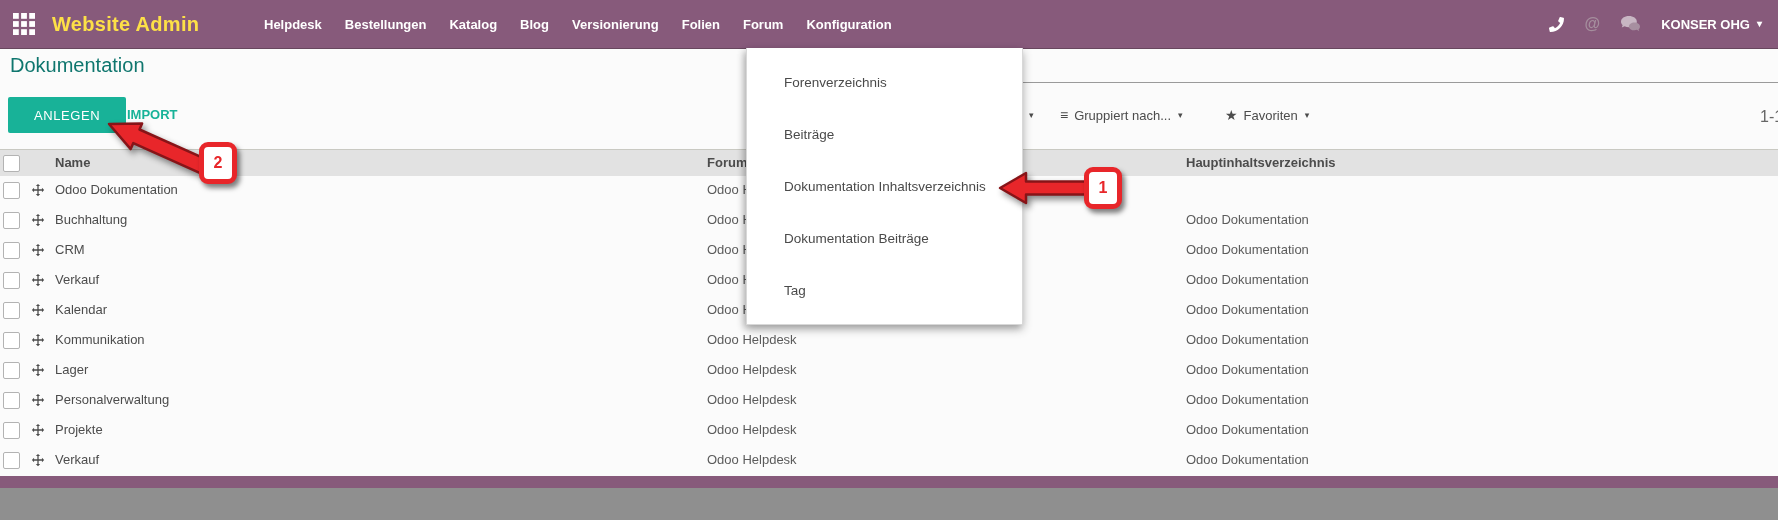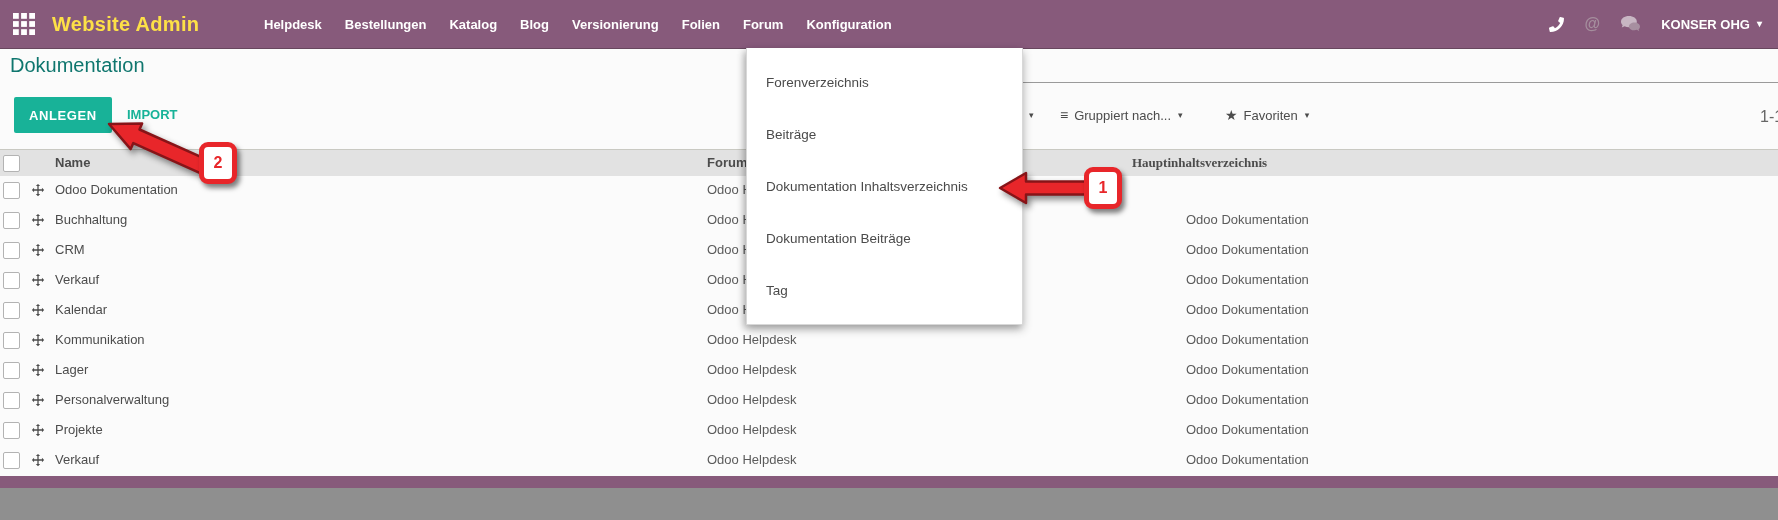--- a/index.html
+++ b/index.html
@@ -19,23 +19,23 @@
   .nav-right{position:absolute;right:16px;top:0;height:48px;display:flex;
              align-items:center;column-gap:21px;}
   .sysicon{display:inline-flex;align-items:center;justify-content:center;cursor:pointer;}
   .at-glyph{font-size:16px;font-weight:bold;color:#a58e9d;}
   .user-menu{display:flex;align-items:center;column-gap:7px;color:#fff;
              font-size:13px;font-weight:bold;cursor:pointer;white-space:nowrap;}
   .caret{font-size:10px;line-height:1;}
 
   
   .page-title{position:absolute;left:10px;top:54px;font-size:20px;color:#0f766e;z-index:10;}
-  .btn-create{position:absolute;left:14px;top:97px;height:36px;padding:0 15px;
+  .btn-create{position:absolute;left:8px;top:97px;height:36px;padding:0 26px;
               background:#18b298;color:#fff;border:none;border-radius:2px;
-              font-family:inherit;font-size:13px;font-weight:bold;letter-spacing:.6px;
+              font-family:inherit;font-size:13px;font-weight:normal;letter-spacing:.6px;
               cursor:pointer;z-index:10;}
   .link-import{position:absolute;left:127px;top:107px;font-size:13px;font-weight:bold;
                color:#18b298;cursor:pointer;z-index:10;}
   .search-underline{position:absolute;left:890px;top:48px;width:888px;height:34px;
                     border-bottom:1px solid #9a9a9a;z-index:5;cursor:text;}
   .filterbar{position:absolute;top:103px;height:24px;z-index:6;display:flex;
              align-items:center;color:#4c4c4c;font-size:13px;cursor:pointer;white-space:nowrap;}
   .fb-caret-only{left:1022px;}
   .fb-group{left:1060px;}
   .fb-fav{left:1225px;}
@@ -43,39 +43,39 @@
   .filterbar .caret{margin-left:7px;font-size:9px;color:#4c4c4c;}
   .pagination{position:absolute;left:1760px;top:108px;font-size:16px;color:#666;
               white-space:nowrap;z-index:6;}
 
   
   .thead{position:absolute;left:0;top:149px;width:1778px;height:26px;
          background:#e2e2e2;border-top:1px solid #c9c9c2;z-index:4;}
   .thead .cb{top:5px;}
   .th{position:absolute;top:0;line-height:26px;font-size:13px;font-weight:bold;
       color:#4c4c4c;cursor:pointer;}
-  .th-name{left:55px;} .th-forum{left:707px;} .th-main{left:1132px;font-family:Liberation Serif, serif;}
+  .th-name{left:55px;} .th-forum{left:707px;} .th-main{left:1186px;}
   .tbody{position:absolute;left:0;top:175px;width:1778px;z-index:3;}
   .trow{position:relative;width:1778px;height:30px;cursor:pointer;padding-left:32px;}
   .cb{position:absolute;left:3px;width:15px;height:15px;background:#fff;
       border:1px solid #b3b3b3;border-radius:2px;cursor:pointer;}
   .trow .cb{top:7px;}
   .move{position:absolute;left:31px;top:8px;width:14px;height:14px;color:#4c4c4c;cursor:move;}
   .cell{position:absolute;top:0;line-height:30px;font-size:13px;color:#5b5b5b;white-space:nowrap;}
   .c-name{left:55px;color:#4c4c4c;} .c-forum{left:707px;} .c-main{left:1186px;}
 
   
   .foot-purple{position:absolute;left:0;top:476px;width:1778px;height:12px;background:#875a7b;}
   .foot-gray{position:absolute;left:0;top:488px;width:1778px;height:32px;background:#8f8f8f;}
 
   
   .dropdown{position:absolute;left:746px;top:48px;width:277px;box-sizing:border-box;
             padding:8px 0;background:#fff;border:1px solid #d8d8d8;border-top:none;
             box-shadow:0 4px 9px rgba(0,0,0,.3), -3px 3px 6px rgba(0,0,0,.12);z-index:40;}
-  .menu-item{height:52px;display:flex;align-items:center;padding-left:19px;
+  .menu-item{height:52px;display:flex;align-items:center;padding-left:37px;
              font-size:13.5px;color:#4a4a4a;cursor:pointer;white-space:nowrap;}
 
   
   .anno-svg{position:absolute;left:0;top:0;width:1778px;height:520px;z-index:60;
             pointer-events:none;}
   .anno-arrow{fill:#e8262a;stroke:#871418;stroke-width:2.5;stroke-linejoin:round;
               filter:drop-shadow(3px 4px 3px rgba(0,0,0,.45));}
   .badge{position:absolute;width:28px;height:32px;background:#fff;
          border:5px solid #e8262a;border-radius:9px;z-index:61;pointer-events:none;
          display:flex;align-items:center;justify-content:center;

